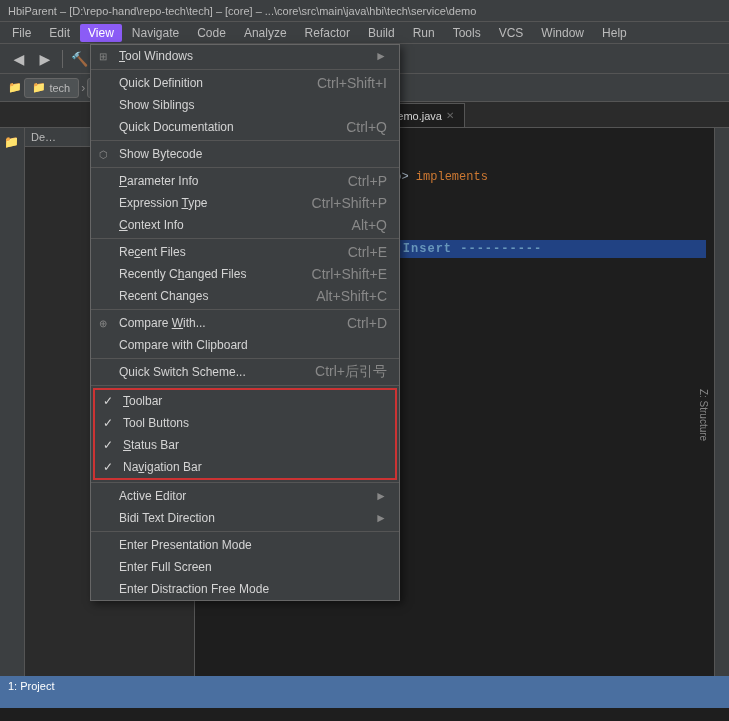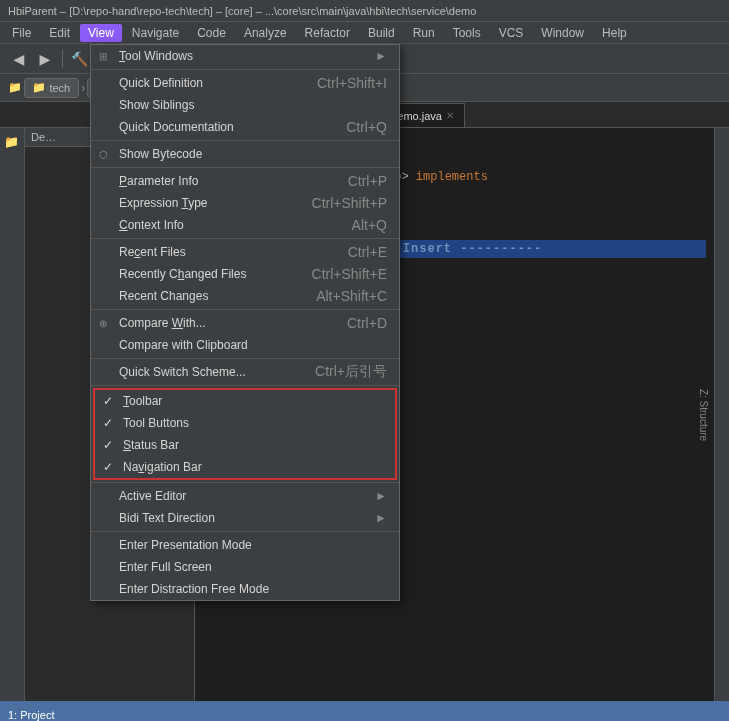--- a/index.html
+++ b/index.html
@@ -215,28 +215,28 @@
     
     .right-sidebar {
       width: 15px;
       background: #3c3f41;
       border-left: 1px solid #555;
     }
 
     
     .status-bar {
       position: absolute;
-      bottom: 0;
+      bottom: 13px;
       left: 0;
       right: 0;
       height: 20px;
       background: #4a6fa0;
       display: flex;
-      align-items: flex-start;
-      padding: 8px 8px;
+      align-items: flex-end;
+      padding: 16px 8px;
       font-size: 11px;
       color: #ffffff;
       gap: 10px;
     }
 
     
     .dropdown-overlay {
       position: absolute;
       top: 0;
       left: 0;

